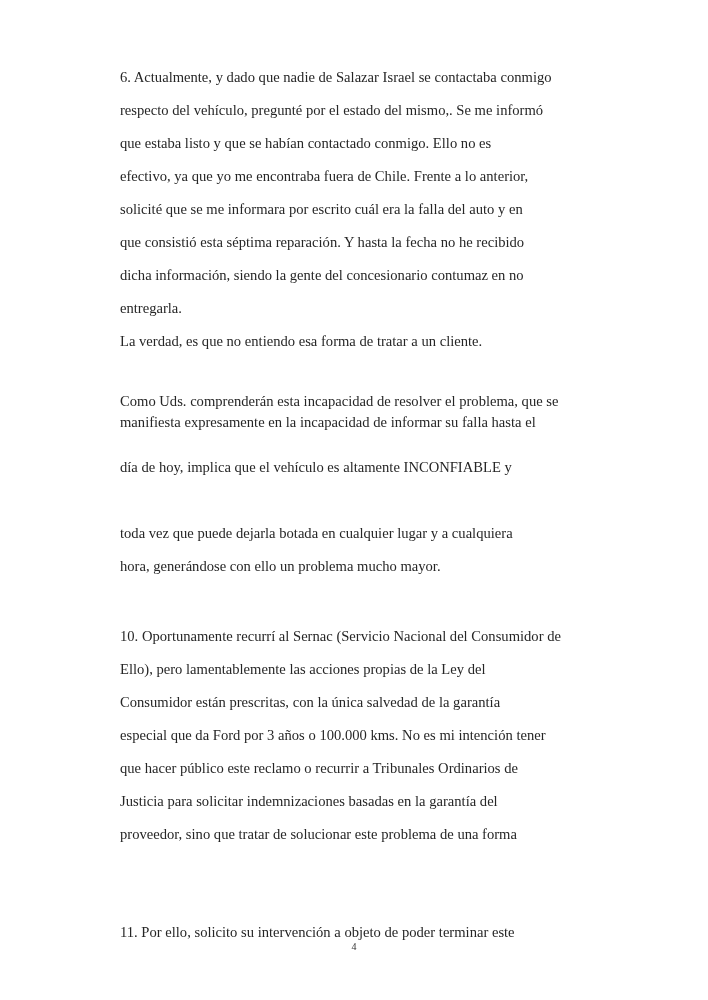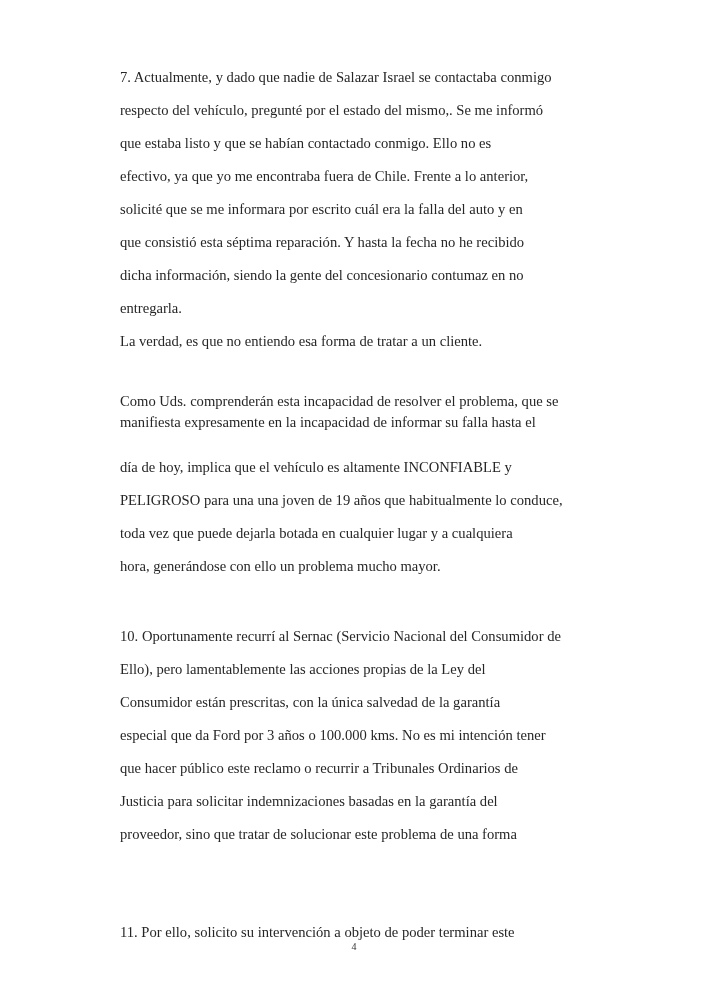--- a/index.html
+++ b/index.html
@@ -21,34 +21,33 @@
       text-align: center;
       font-family: "Liberation Serif", serif;
       font-size: 10px;
       color: #333;
     }
   </style>
 </head>
 <body>
 
 <div class="page">
-  <div class="line" style="top:68px">7. Actualmente, y dado que nadie de Salazar Israel se contactaba conmigo</div>
+  <div class="line" style="top:68px">6. Actualmente, y dado que nadie de Salazar Israel se contactaba conmigo</div>
   <div class="line" style="top:101px">respecto del vehículo, pregunté por el estado del mismo,. Se me informó</div>
   <div class="line" style="top:134px">que estaba listo y que se habían contactado conmigo. Ello no es</div>
   <div class="line" style="top:200px">solicité que se me informara por escrito cuál era la falla del auto y en</div>
   <div class="line" style="top:167px">efectivo, ya que yo me encontraba fuera de Chile. Frente a lo anterior,</div>
   <div class="line" style="top:233px">que consistió esta séptima reparación. Y hasta la fecha no he recibido</div>
   <div class="line" style="top:266px">dicha información, siendo la gente del concesionario contumaz en no</div>
   <div class="line" style="top:299px">entregarla.</div>
   <div class="line" style="top:392px">Como Uds. comprenderán esta incapacidad de resolver el problema, que se</div>
 
   <div class="line" style="top:332px">La verdad, es que no entiendo esa forma de tratar a un cliente.</div>
   <div class="line" style="top:413px">manifiesta expresamente en la incapacidad de informar su falla hasta el</div>
   <div class="line" style="top:458px">día de hoy, implica que  el vehículo es altamente INCONFIABLE y</div>
-  <div class="line" style="top:491px">PELIGROSO para una una joven de 19 años que habitualmente lo conduce,</div>
   <div class="line" style="top:524px">toda vez que puede dejarla botada en cualquier lugar y a cualquiera</div>
   <div class="line" style="top:557px">hora, generándose con ello un problema mucho mayor.</div>
 
   <div class="line" style="top:627px">10. Oportunamente recurrí al Sernac (Servicio Nacional del Consumidor de</div>
   <div class="line" style="top:660px">Ello), pero lamentablemente las acciones propias de la Ley del</div>
   <div class="line" style="top:693px">Consumidor están prescritas, con la única salvedad de la garantía</div>
   <div class="line" style="top:726px">especial que da Ford por 3 años o 100.000 kms. No es mi intención tener</div>
   <div class="line" style="top:759px">que hacer público este reclamo o recurrir a Tribunales Ordinarios de</div>
   <div class="line" style="top:792px">Justicia para solicitar indemnizaciones basadas en la garantía del</div>
   <div class="line" style="top:825px">proveedor, sino que tratar de solucionar este problema de una forma</div>

